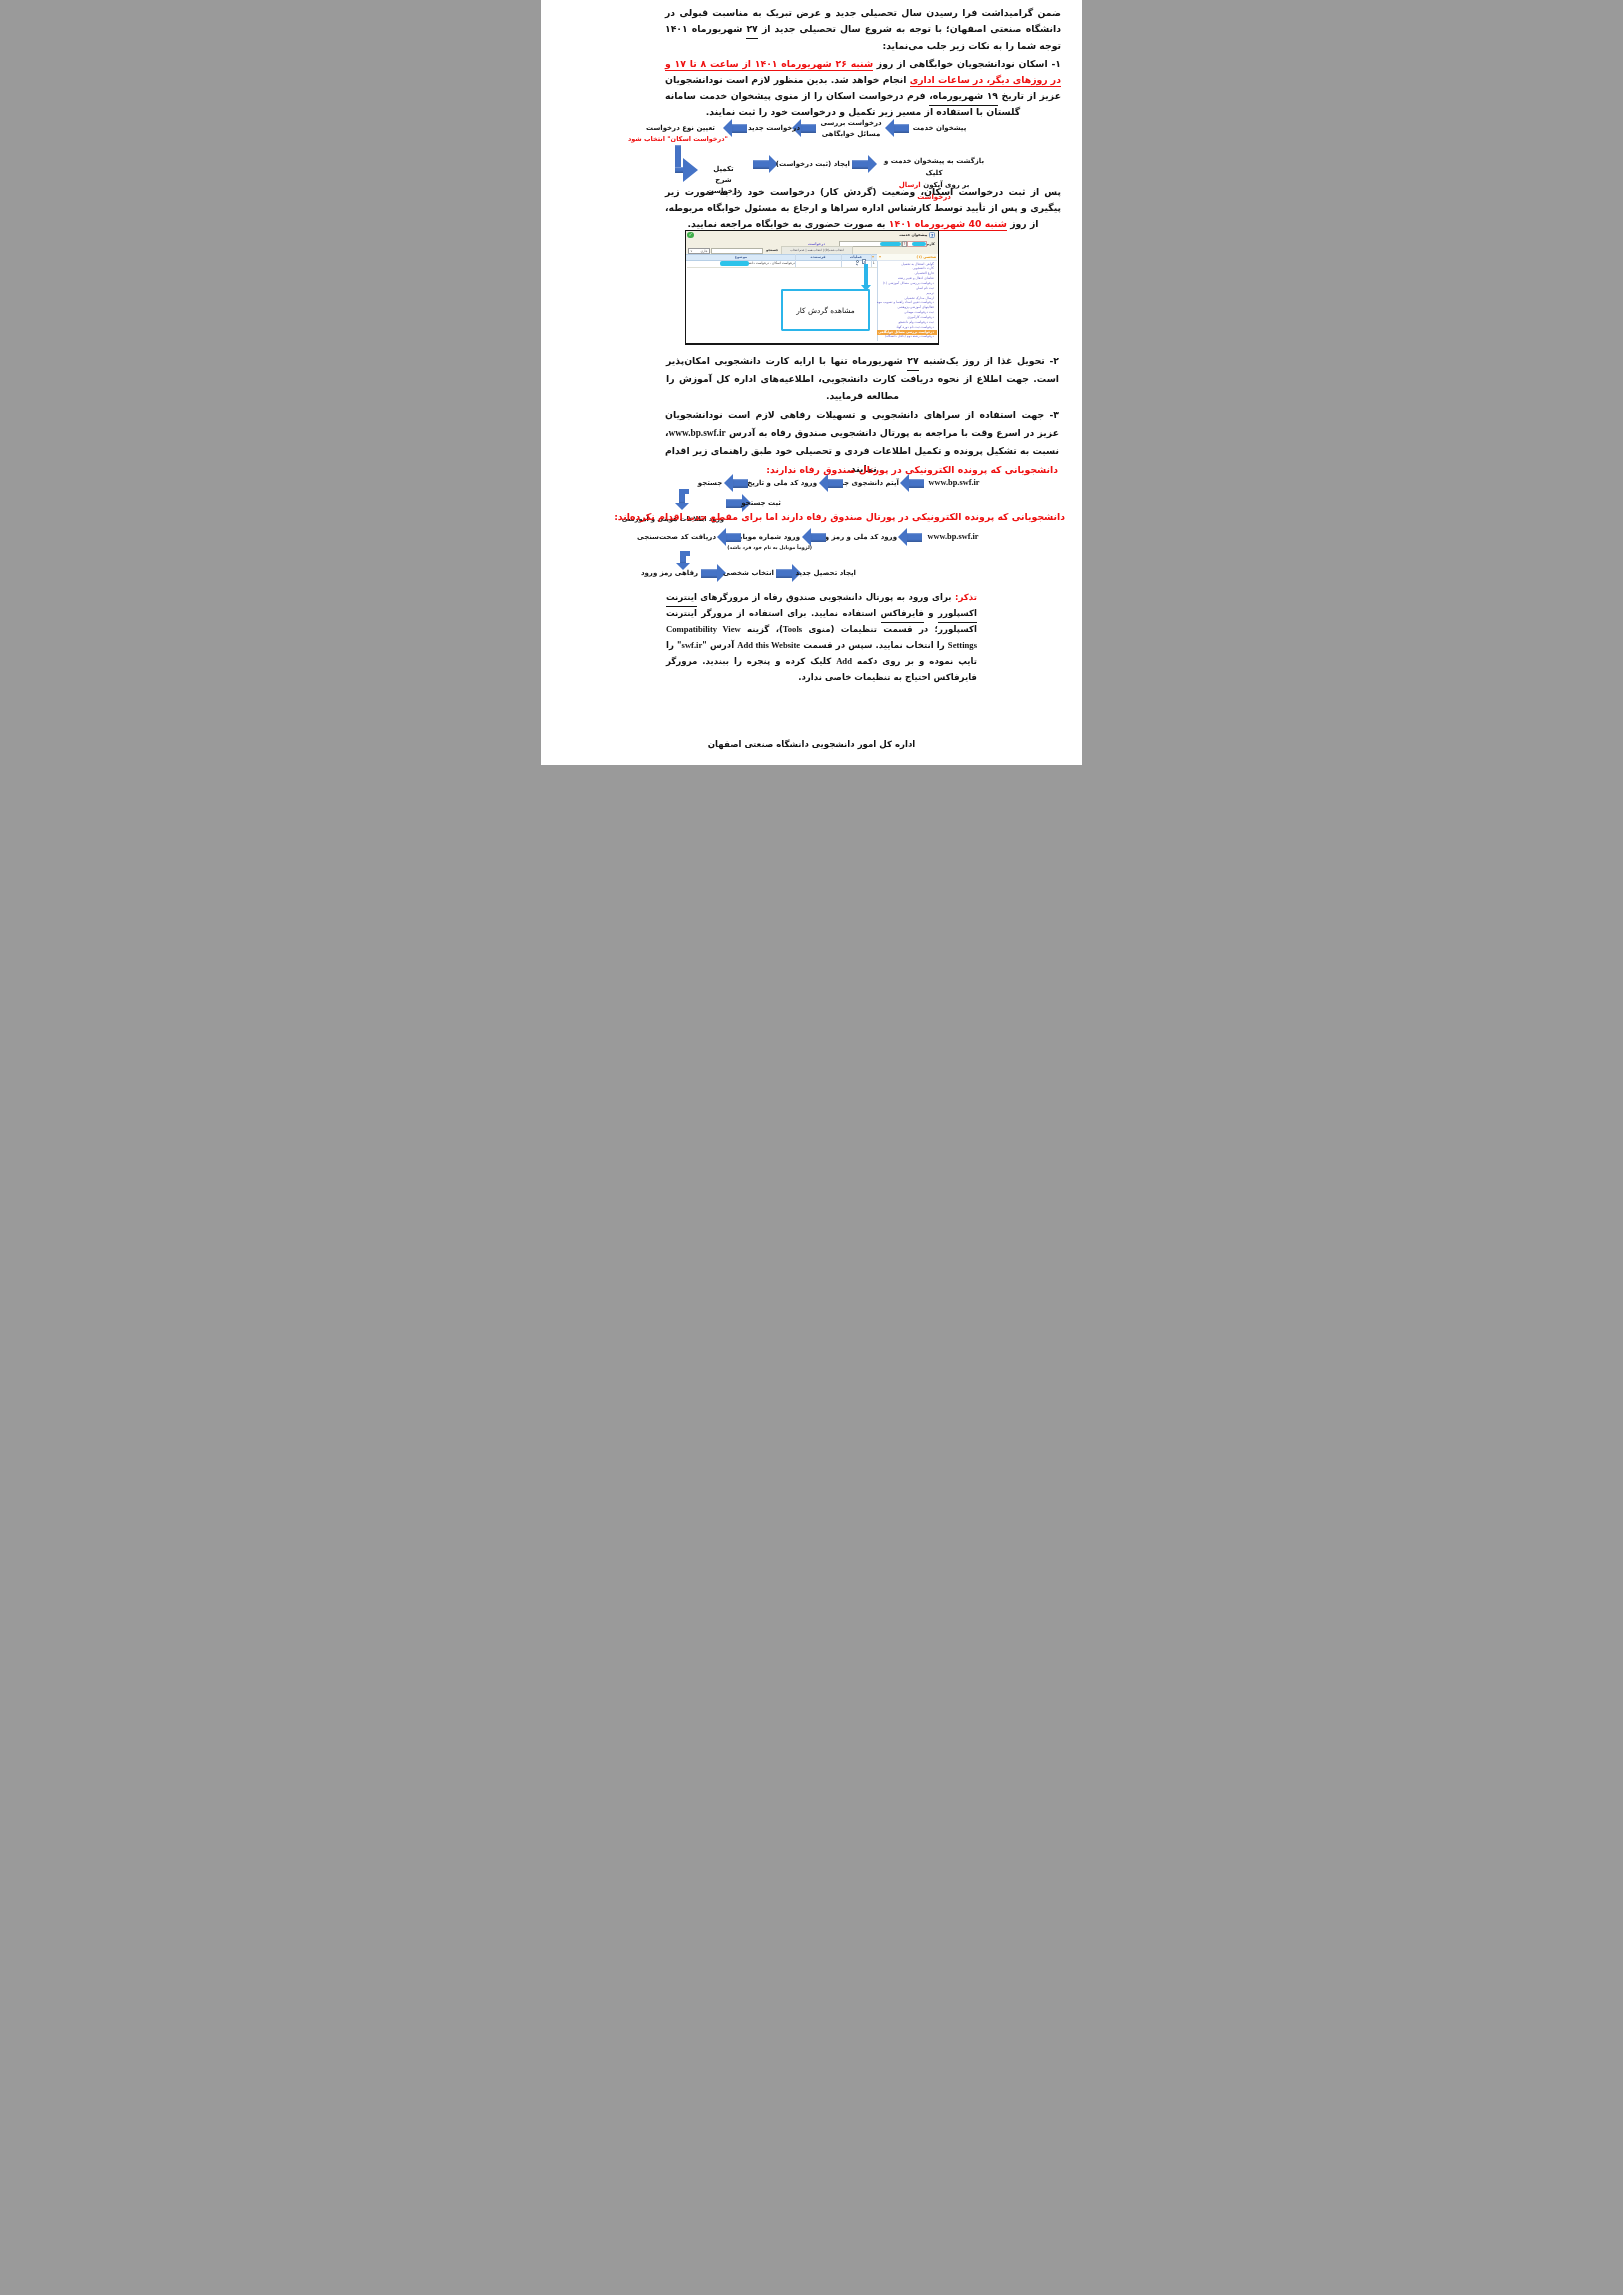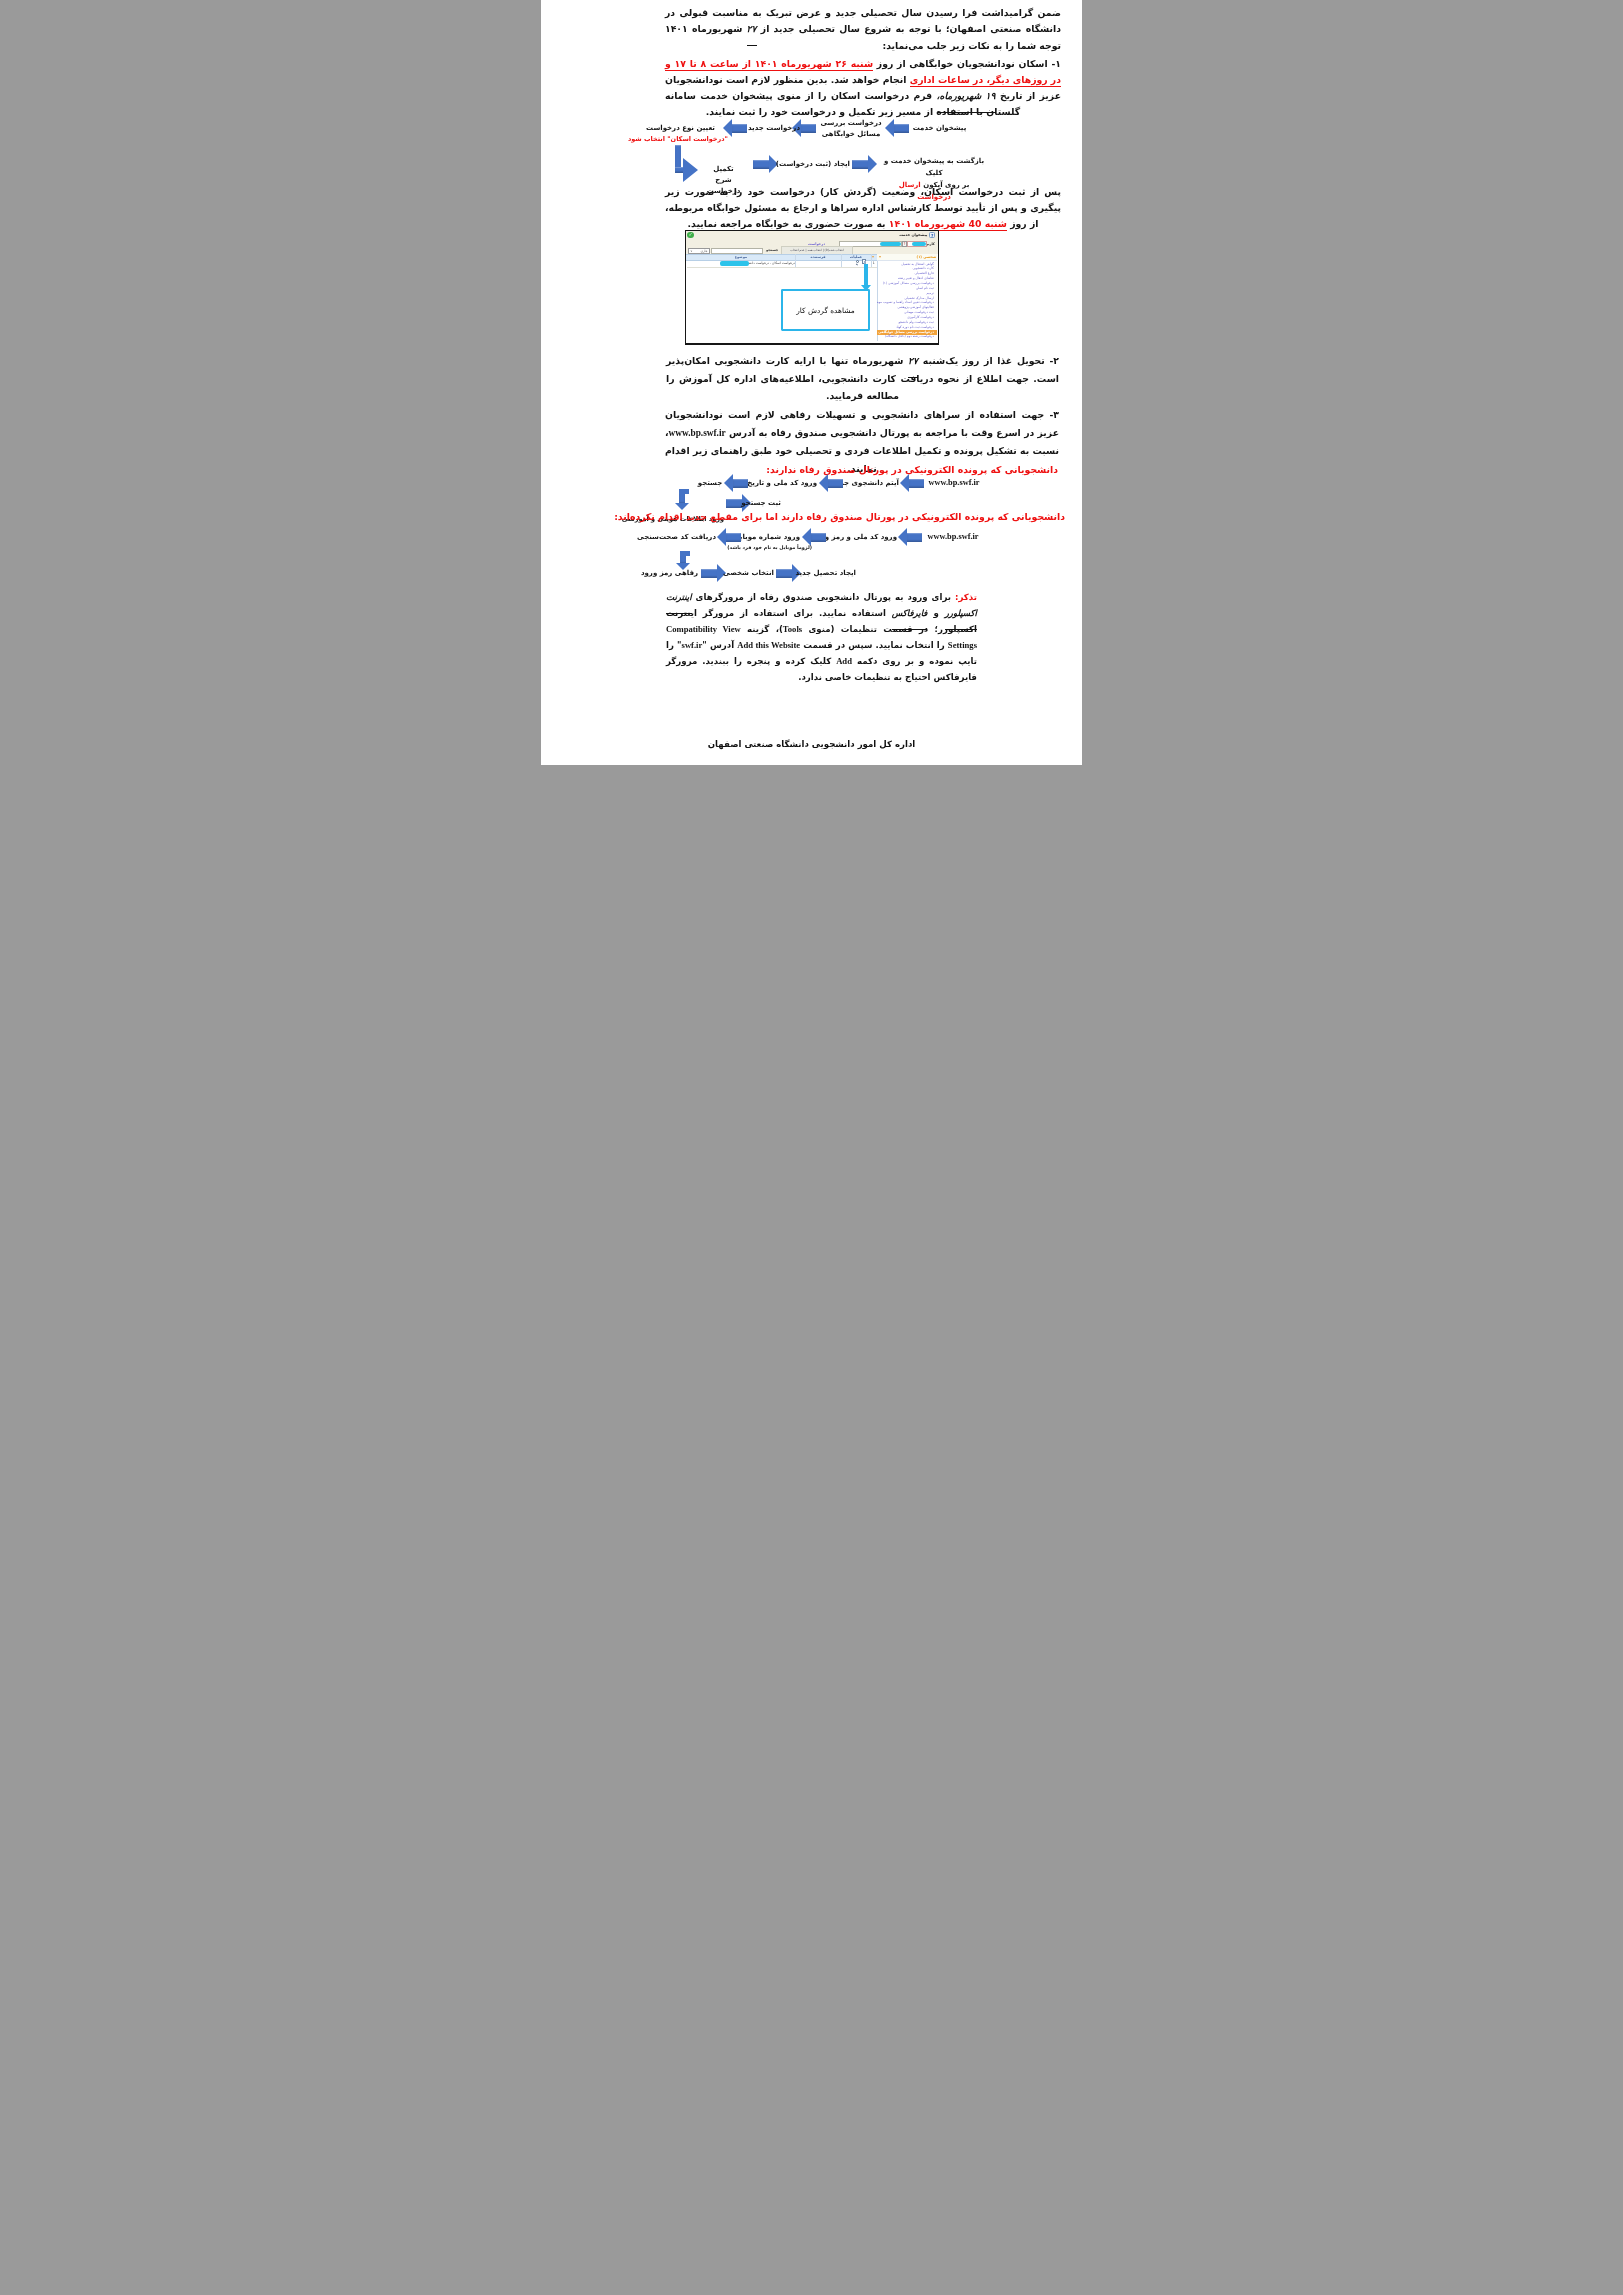--- a/index.html
+++ b/index.html
@@ -2,21 +2,21 @@
 <html lang="fa" dir="rtl" style="font-size:7.4px"><head>
 <meta charset="utf-8">
 <style>
   html,body{margin:0;padding:0;background:#9a9a9a;}
   .page{position:relative;width:541px;height:765px;margin:0 auto;background:#ffffff;
         font-family:"DejaVu Sans",sans-serif;direction:rtl;overflow:hidden;color:#111;}
   .p{position:absolute;font-weight:bold;font-size:9.3px;line-height:16.7px;text-align:justify;color:#141414;}
   .lc{text-align-last:center;}
   .red{color:#ee1111;}
   .ru{border-bottom:1.4px solid #ee1111;padding-bottom:0.5px;}
-  .bu{border-bottom:1.4px solid #141414;padding-bottom:11px;font-style:italic;}
+  .bu{border-bottom:1.4px solid #141414;padding-bottom:4px;}
   .en{font-family:"Liberation Serif","DejaVu Serif",serif;direction:ltr;unicode-bidi:embed;font-weight:bold;}
   .rh{position:absolute;font-weight:bold;font-size:9.3px;color:#ee1111;white-space:nowrap;}
   .fl{position:absolute;font-weight:bold;font-size:7px;line-height:9.3px;text-align:center;color:#141414;white-space:nowrap;}
   .fl2{position:absolute;font-weight:bold;font-size:7px;line-height:11px;text-align:center;color:#141414;}
   .flu{position:absolute;font-family:"Liberation Serif","DejaVu Serif",serif;direction:ltr;font-weight:bold;font-size:8.3px;text-align:center;}
   .note{position:absolute;font-weight:bold;font-size:6.5px;color:#ee1111;text-align:center;white-space:nowrap;}
   .subnote{position:absolute;font-weight:bold;font-size:4.9px;color:#141414;text-align:center;white-space:nowrap;}
   
   .arrow{position:absolute;}
   .sh{position:absolute;background:#4573c6;box-shadow:inset 0 -1.4px 1.4px rgba(0,0,0,.22),inset 0 0.9px 0.9px rgba(255,255,255,.28);}

